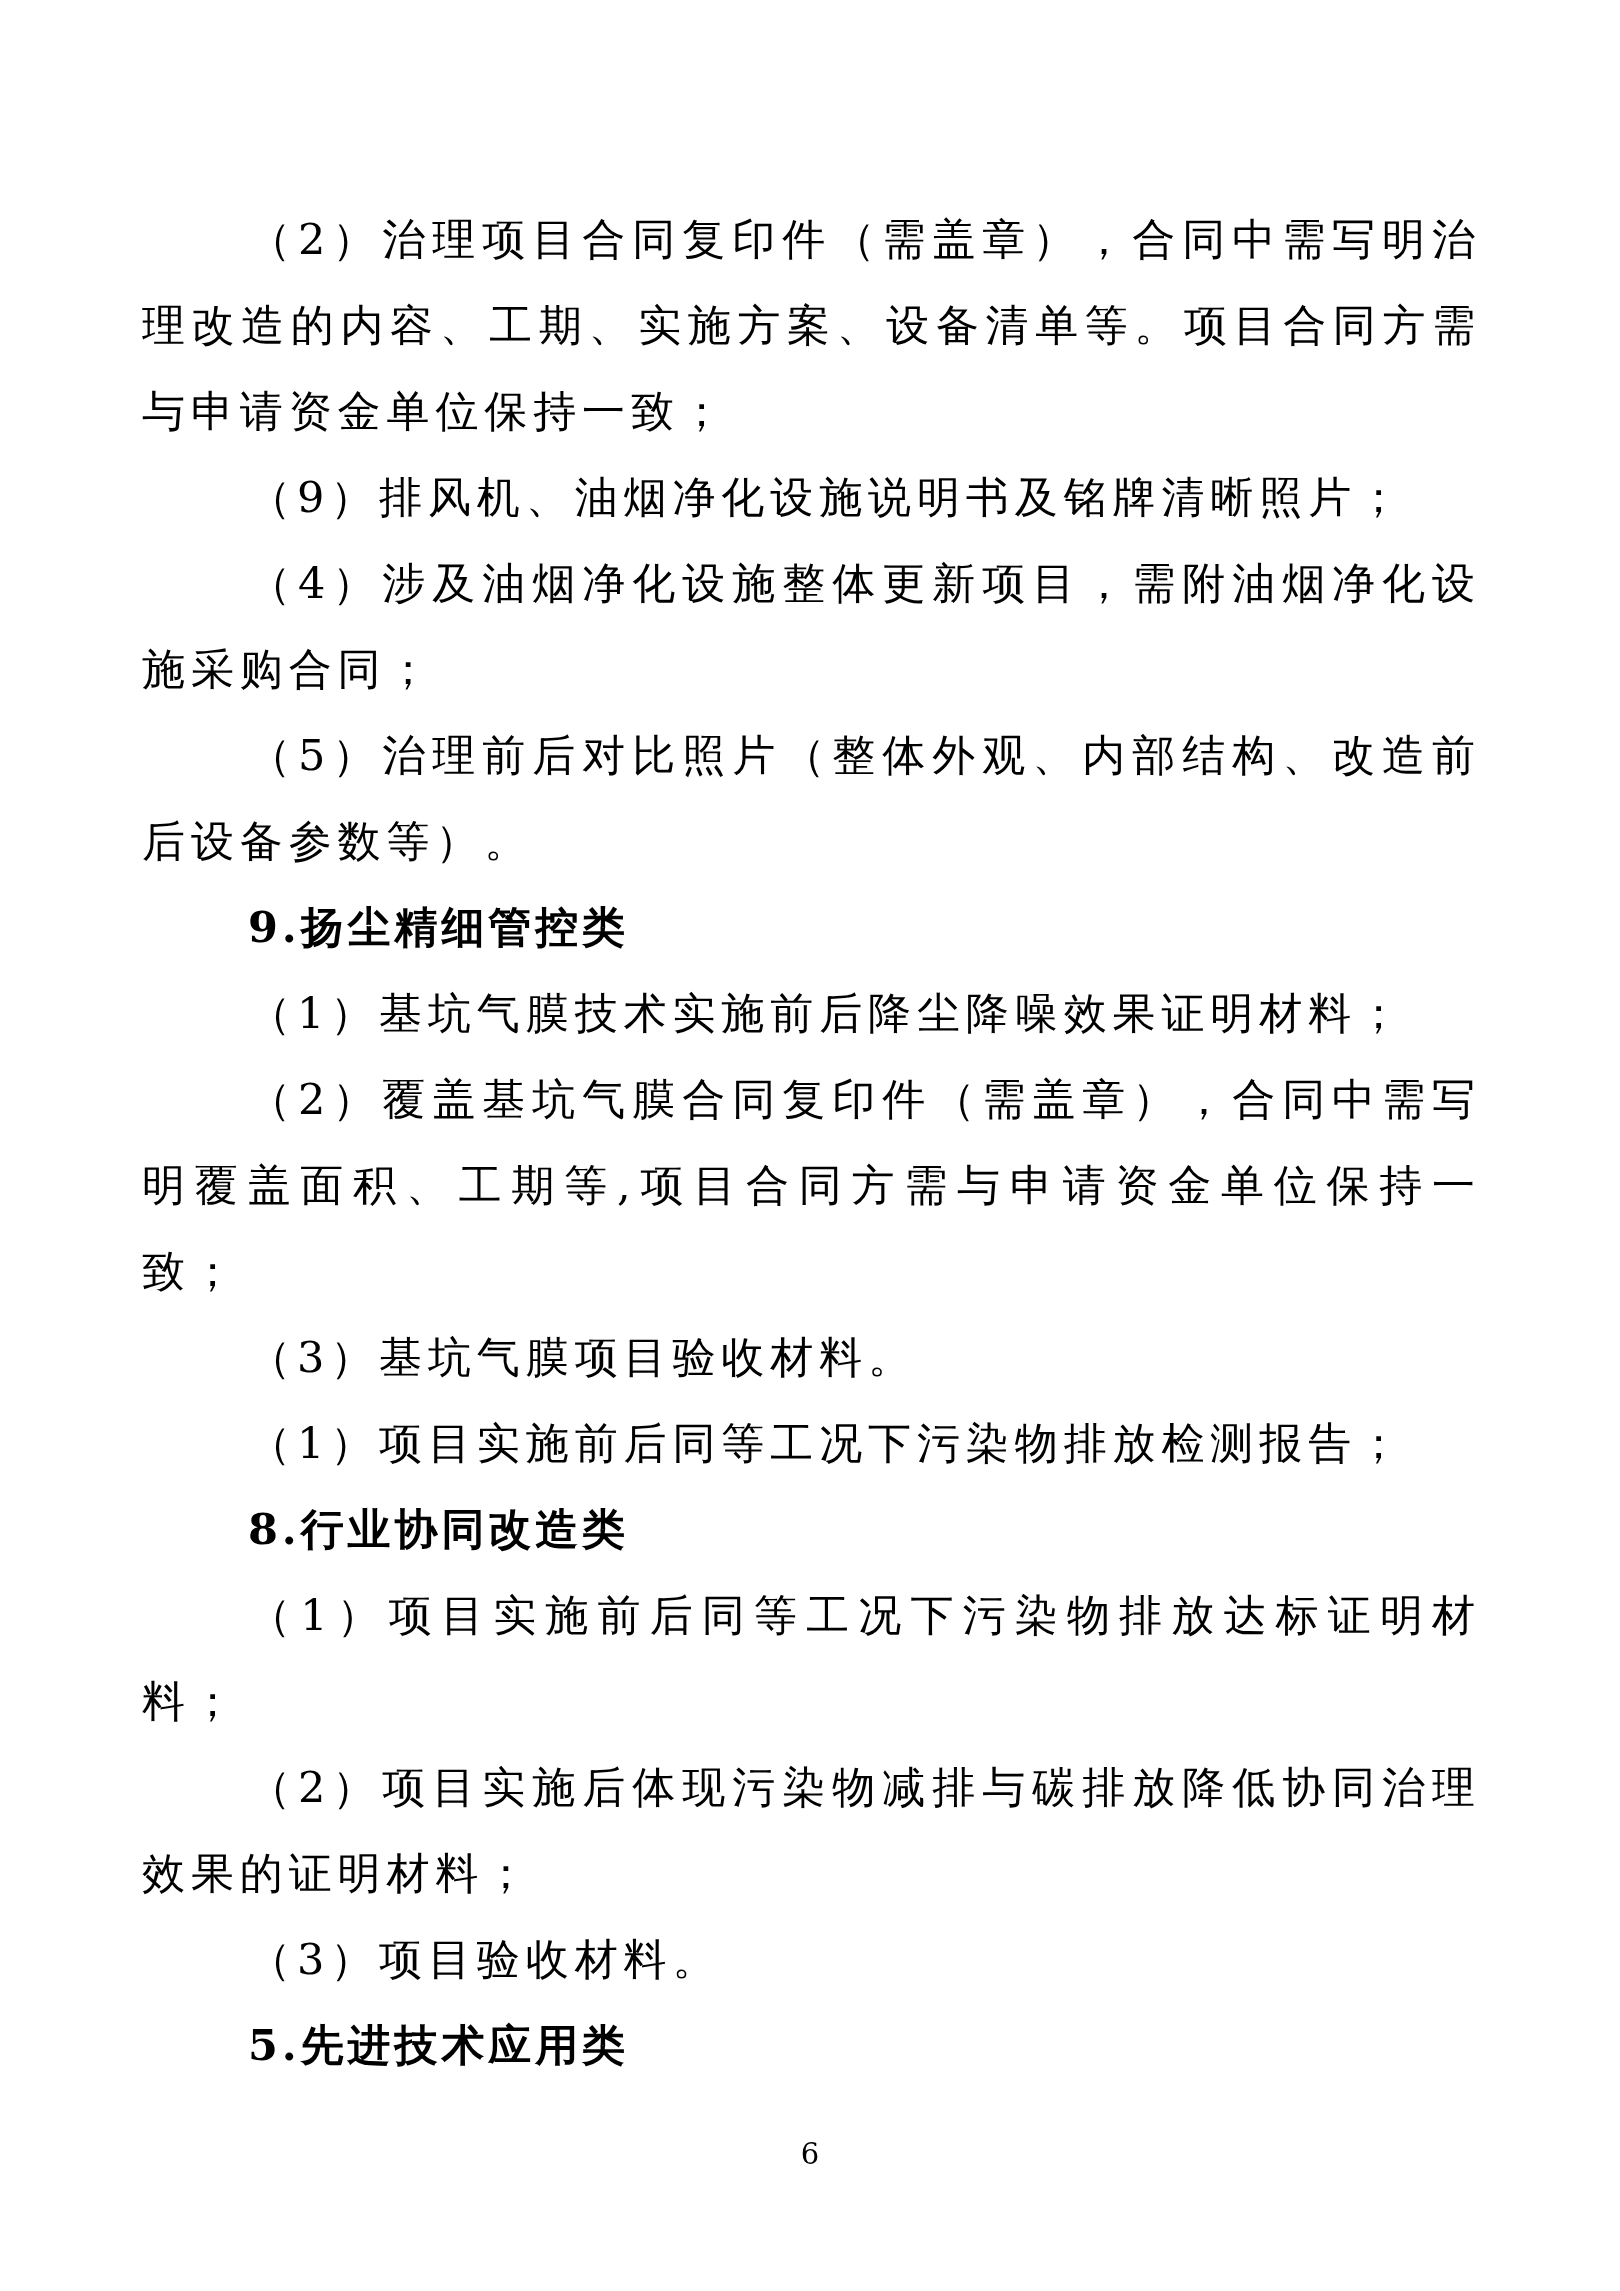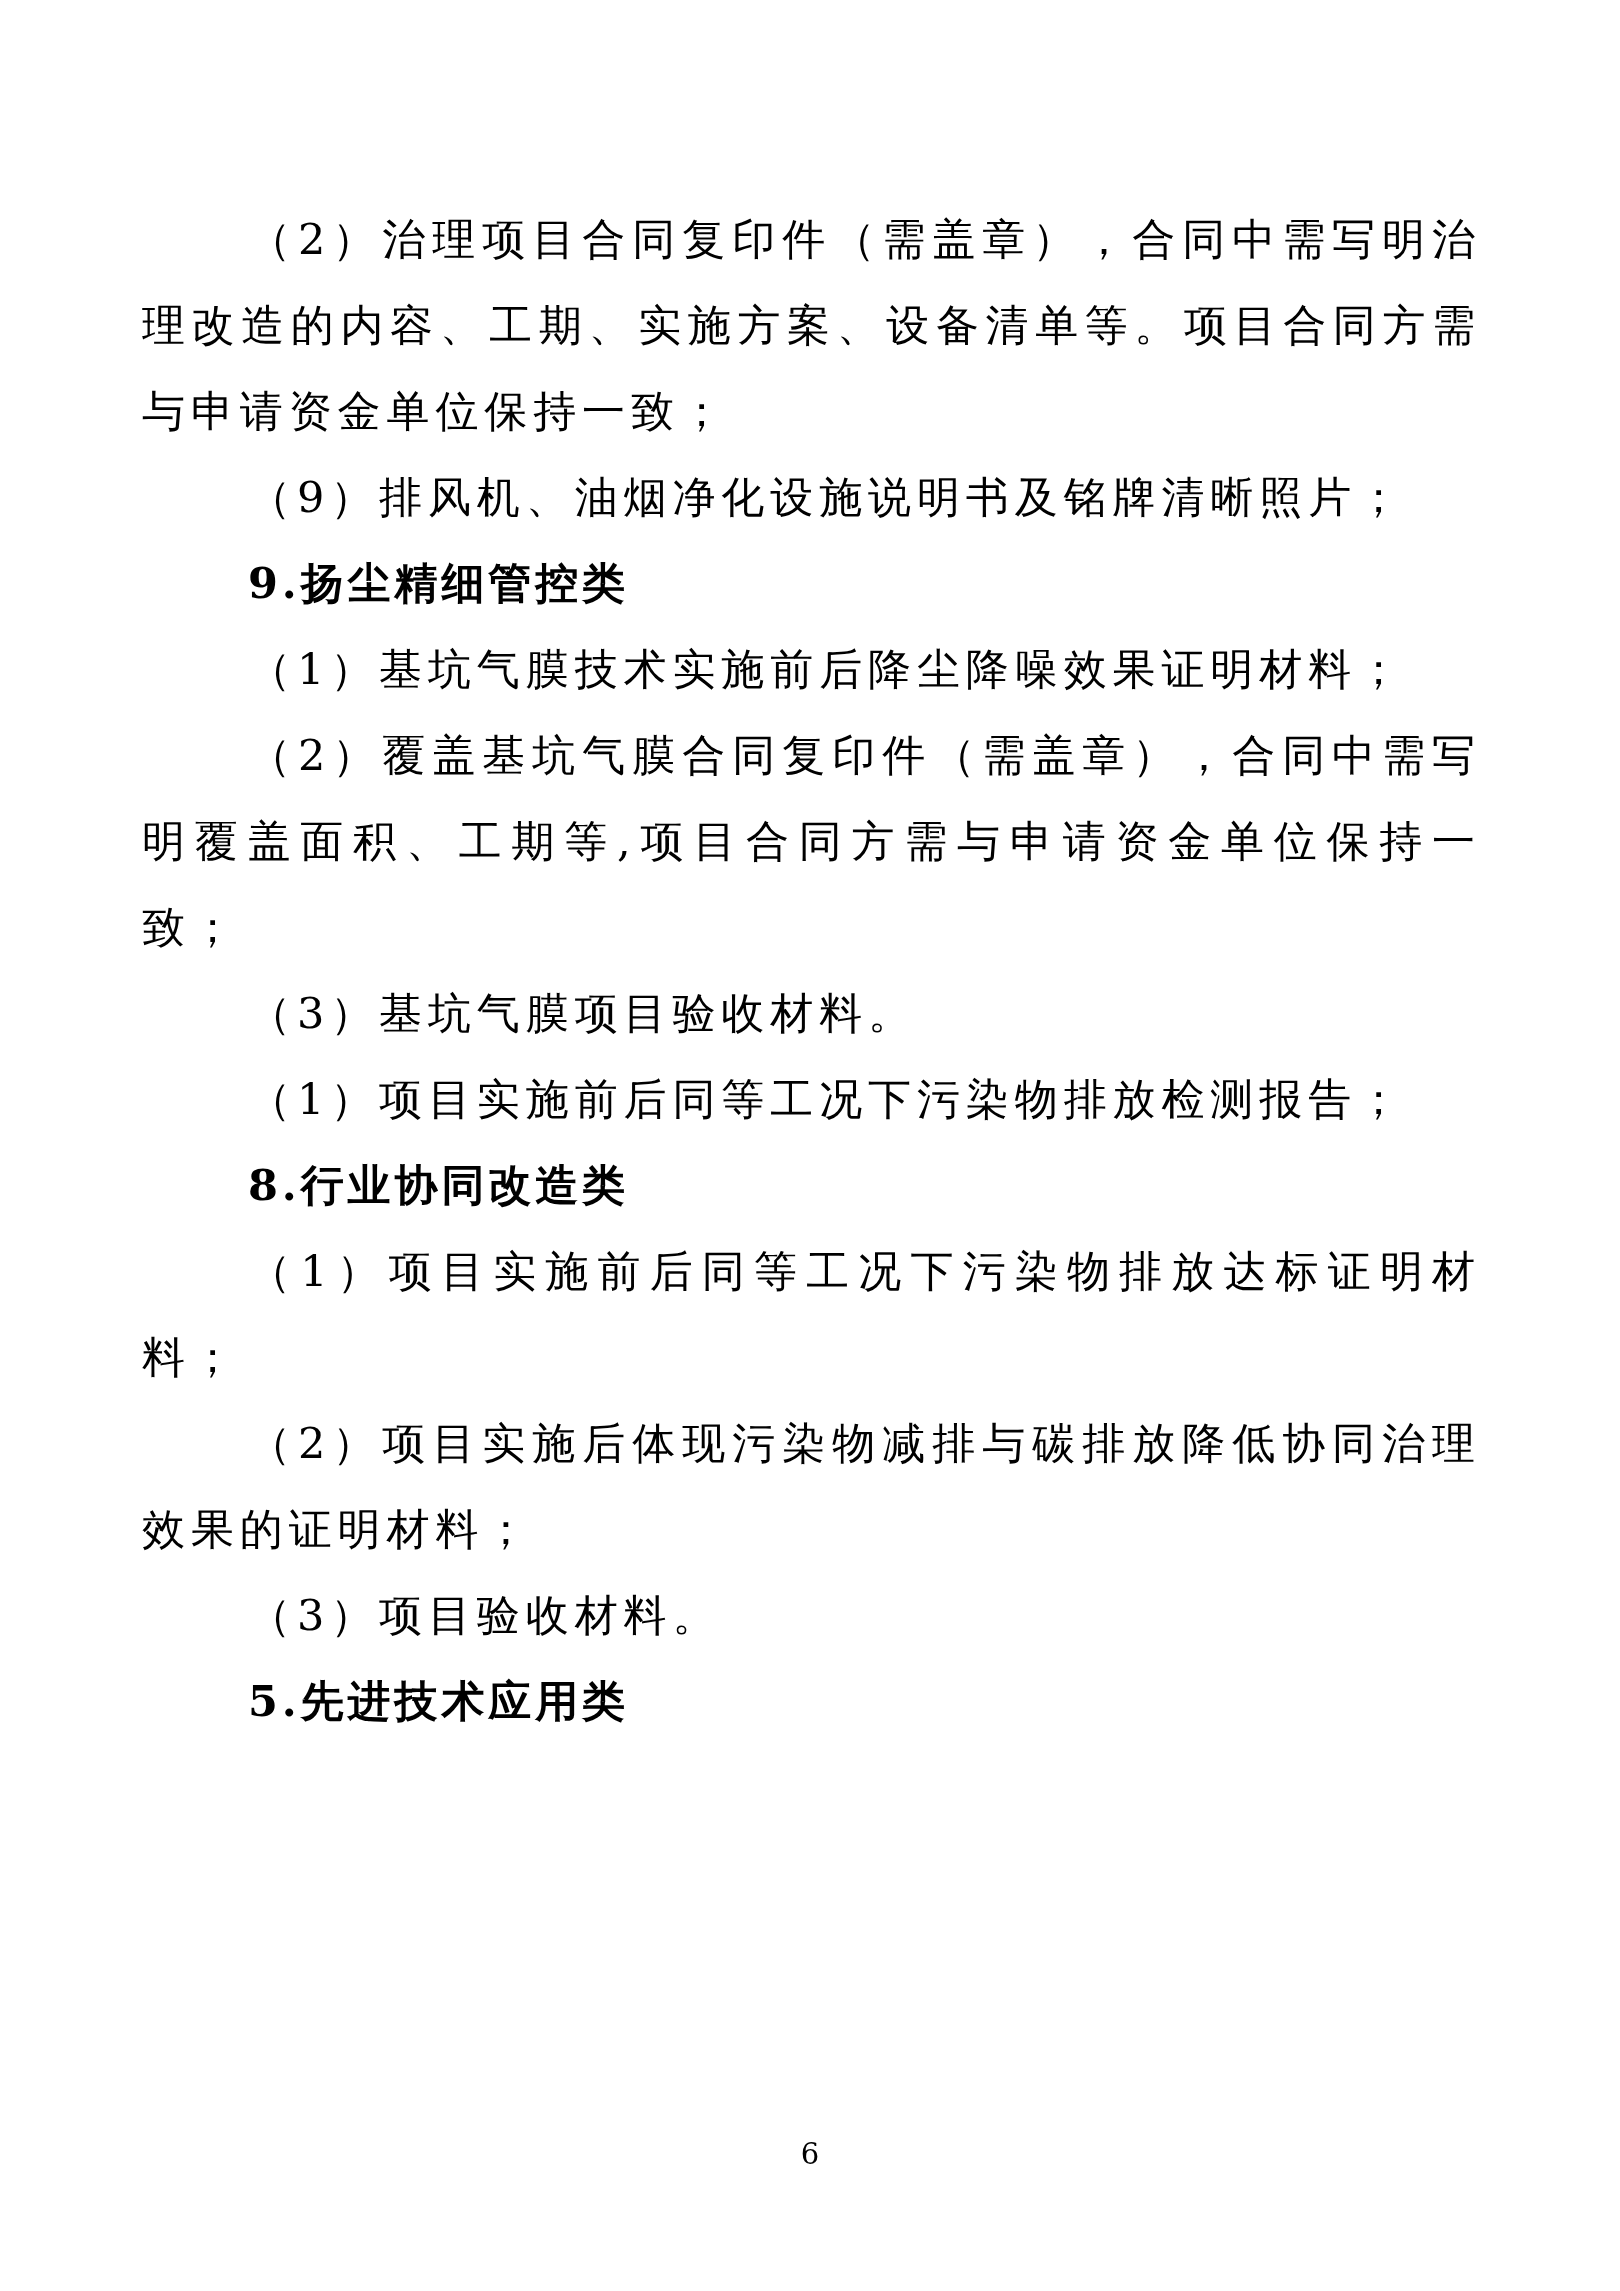--- a/index.html
+++ b/index.html
@@ -47,20 +47,22 @@
     color: #000000;
   }
 </style>
 </head>
 <body>
 
 <div class="page">
   <div class="content">
     <p class="para">（2）治理项目合同复印件（需盖章），合同中需写明治理改造的内容、工期、实施方案、设备清单等。项目合同方需与申请资金单位保持一致；</p>
     <p class="para">（9）排风机、油烟净化设施说明书及铭牌清晰照片；</p>
+    <p class="para">（4）涉及油烟净化设施整体更新项目，需附油烟净化设施采购合同；</p>
+    <p class="para">（5）治理前后对比照片（整体外观、内部结构、改造前后设备参数等）。</p>
     <p class="para heading">9.扬尘精细管控类</p>
     <p class="para">（1）基坑气膜技术实施前后降尘降噪效果证明材料；</p>
     <p class="para">（2）覆盖基坑气膜合同复印件（需盖章），合同中需写明覆盖面积、工期等,项目合同方需与申请资金单位保持一致；</p>
     <p class="para">（3）基坑气膜项目验收材料。</p>
     <p class="para">（1）项目实施前后同等工况下污染物排放检测报告；</p>
     <p class="para heading">8.行业协同改造类</p>
     <p class="para">（1）项目实施前后同等工况下污染物排放达标证明材料；</p>
     <p class="para">（2）项目实施后体现污染物减排与碳排放降低协同治理效果的证明材料；</p>
     <p class="para">（3）项目验收材料。</p>
     <p class="para heading">5.先进技术应用类</p>

